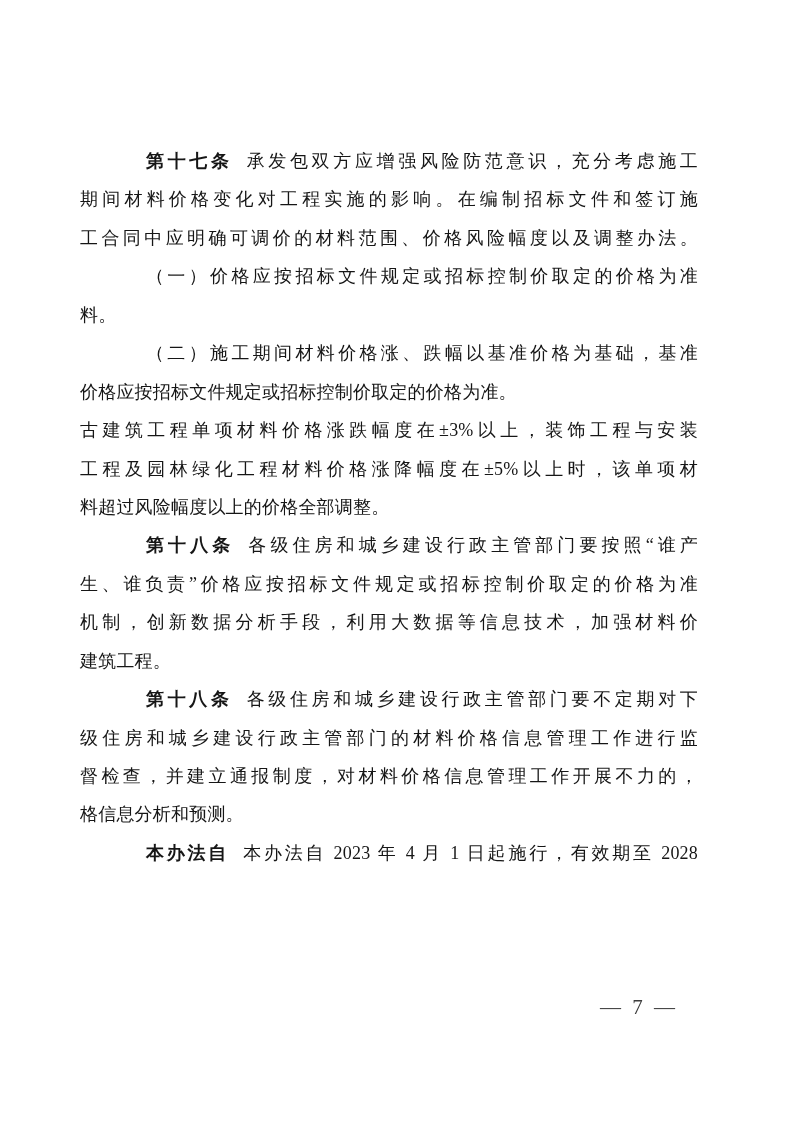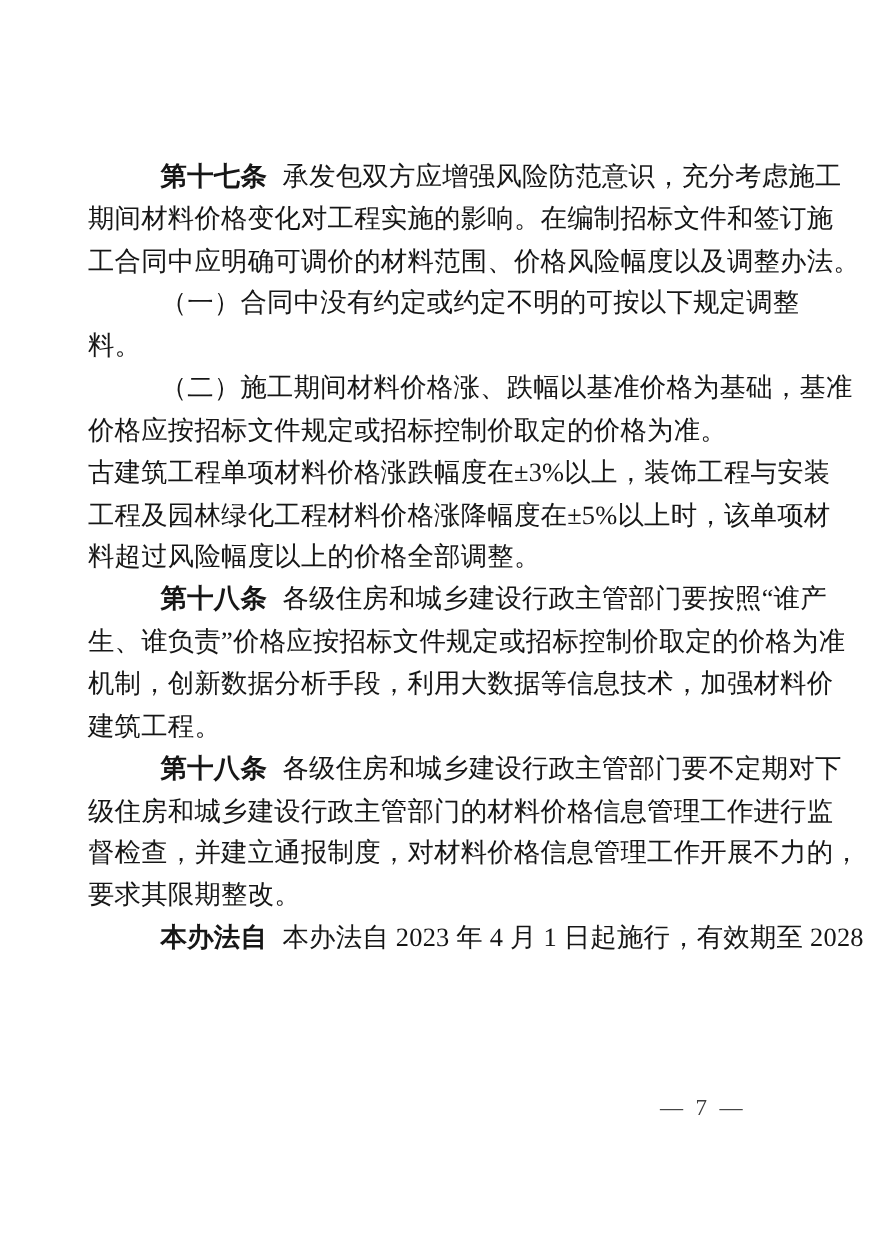--- a/index.html
+++ b/index.html
@@ -14,21 +14,21 @@
   }
   .textblock {
     position: absolute;
     left: 80px;
     top: 142px;
     width: 618px;
   }
   .line {
     height: 38.45px;
     line-height: 38.45px;
-    font-size: 24px;
+    font-size: 18px;
     white-space: nowrap;
     text-align: justify;
     letter-spacing: 0.2px;
   }
   .line.fill { text-align-last: justify; }
   .line.first { text-indent: 66px; }
   .lead {
     font-weight: bold;
     font-family: "Liberation Sans", "DejaVu Sans", sans-serif;
     margin-right: 14px;
@@ -46,31 +46,31 @@
   }
 </style>
 </head>
 <body>
 
 <div class="page">
   <div class="textblock">
       <div class="line first fill"><span class="lead">第十七条</span><span class="seg">承发包双方应增强风险防范意识，充分考虑施工</span></div>
       <div class="line fill"><span class="seg">期间材料价格变化对工程实施的影响。在编制招标文件和签订施</span></div>
       <div class="line fill"><span class="seg">工合同中应明确可调价的材料范围、价格风险幅度以及调整办法。</span></div>
-      <div class="line first fill"><span class="seg">（一）合同中没有约定或约定不明的可按以下规定调整</span></div>
+      <div class="line first fill"><span class="seg">（一）价格应按招标文件规定或招标控制价取定的价格为准</span></div>
       <div class="line"><span class="seg">料。</span></div>
       <div class="line first fill"><span class="seg">（二）施工期间材料价格涨、跌幅以基准价格为基础，基准</span></div>
       <div class="line"><span class="seg">价格应按招标文件规定或招标控制价取定的价格为准。</span></div>
       <div class="line fill"><span class="seg">古建筑工程单项材料价格涨跌幅度在±3%以上，装饰工程与安装</span></div>
       <div class="line fill"><span class="seg">工程及园林绿化工程材料价格涨降幅度在±5%以上时，该单项材</span></div>
       <div class="line"><span class="seg">料超过风险幅度以上的价格全部调整。</span></div>
       <div class="line first fill"><span class="lead">第十八条</span><span class="seg">各级住房和城乡建设行政主管部门要按照“谁产</span></div>
       <div class="line fill"><span class="seg">生、谁负责”价格应按招标文件规定或招标控制价取定的价格为准</span></div>
       <div class="line fill"><span class="seg">机制，创新数据分析手段，利用大数据等信息技术，加强材料价</span></div>
       <div class="line"><span class="seg">建筑工程。</span></div>
       <div class="line first fill"><span class="lead">第十八条</span><span class="seg">各级住房和城乡建设行政主管部门要不定期对下</span></div>
       <div class="line fill"><span class="seg">级住房和城乡建设行政主管部门的材料价格信息管理工作进行监</span></div>
       <div class="line fill"><span class="seg">督检查，并建立通报制度，对材料价格信息管理工作开展不力的，</span></div>
-      <div class="line"><span class="seg">要求其限期整改。</span></div>
+      <div class="line"><span class="seg">格信息分析和预测。</span></div>
       <div class="line first fill"><span class="lead">本办法自</span><span class="seg">本办法自 2023 年 4 月 1 日起施行，有效期至 2028</span></div>
     </div>
   <div class="pagenum">— 7 —</div>
 </div>
 
 </body></html>

